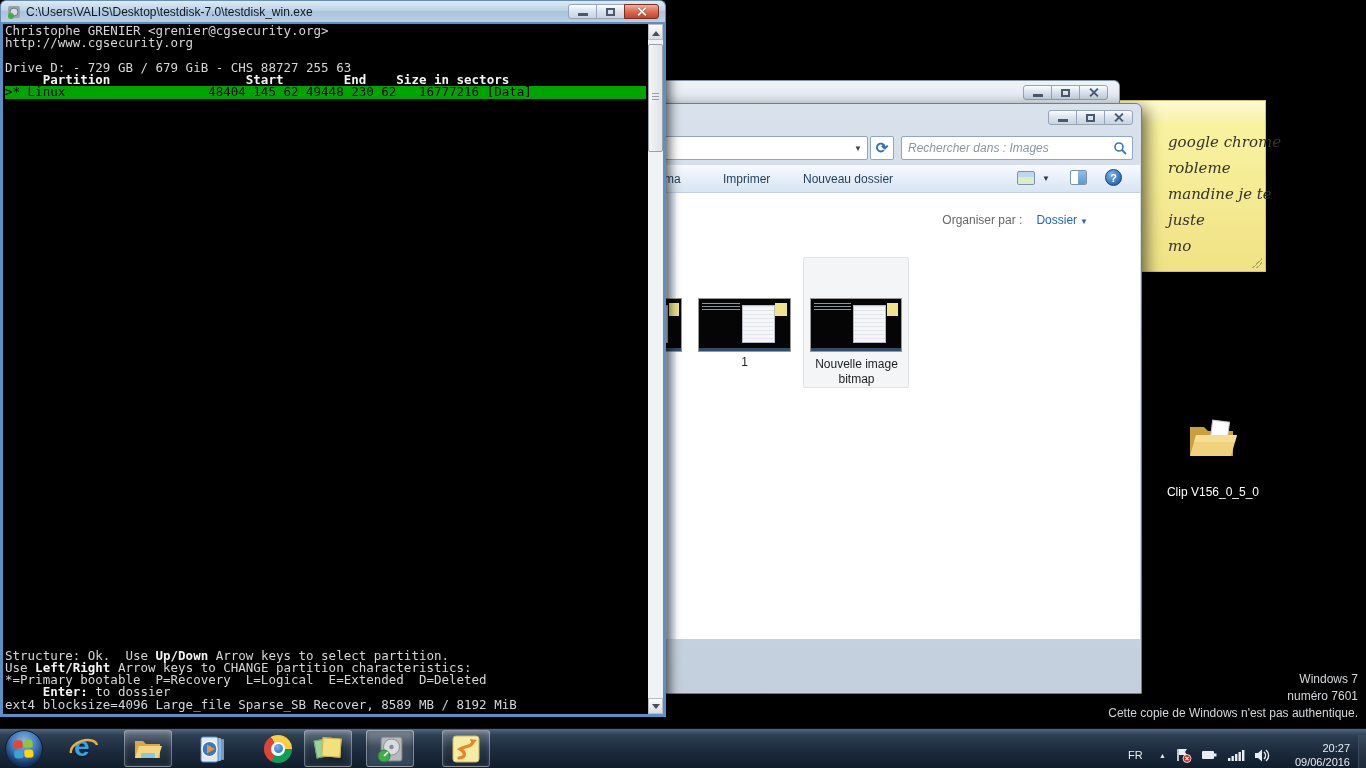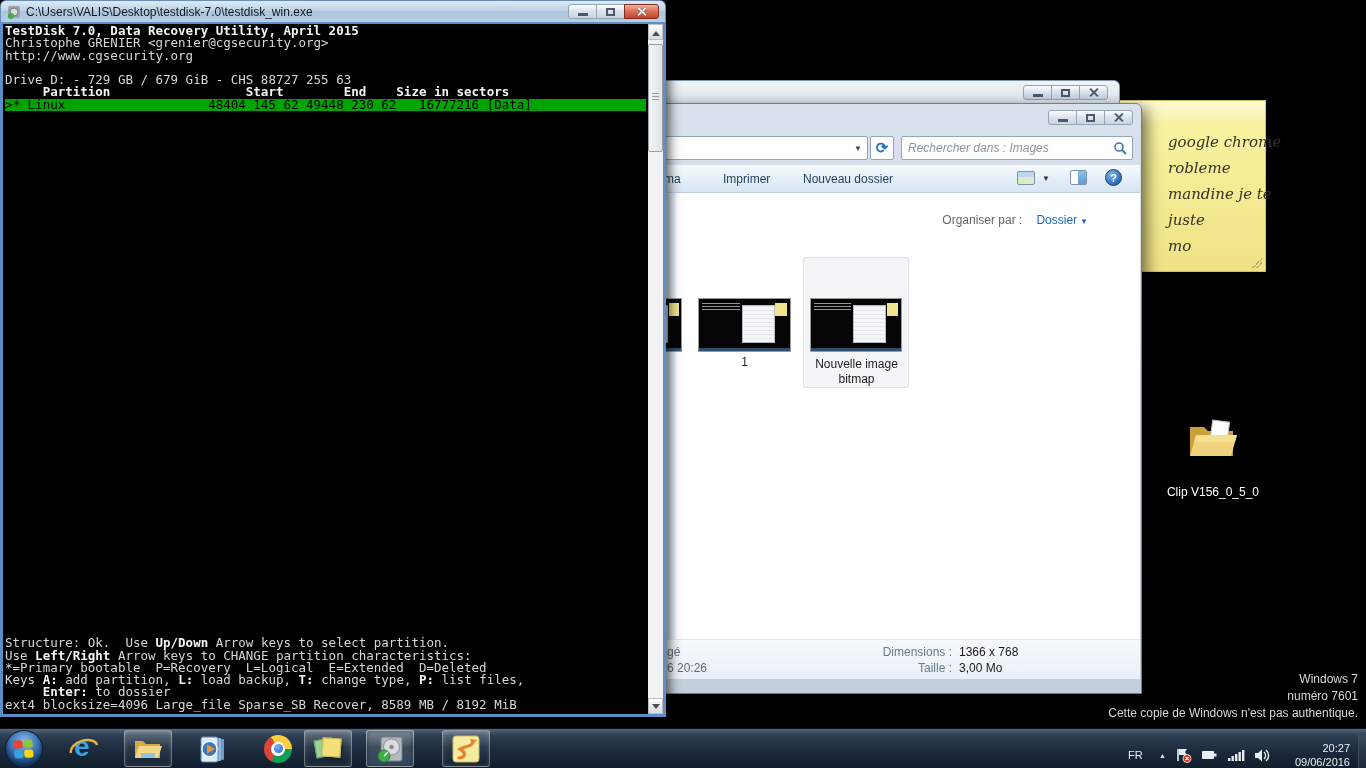--- a/index.html
+++ b/index.html
@@ -297,28 +297,20 @@
     <div class="mini mini2">
       <div class="mt"></div>
         <div class="md"></div>
       <div class="mn"></div>
         <div class="mb"></div>
     </div>
     <div class="flbl flbl1">1</div>
     <div class="flbl flbl2">Nouvelle image bitmap</div>
   </div>
 
-  <div class="x-details">
-    <span class="d-frag d-r1">gé</span>
-    <span class="d-frag d-r2">6 20:26</span>
-    <span class="d-lab d-r1">Dimensions :</span>
-    <span class="d-val d-r1">1366 x 768</span>
-    <span class="d-lab d-r2">Taille :</span>
-    <span class="d-val d-r2">3,00 Mo</span>
-  </div>
 </div>
 
 <div class="console-win">
   <div class="c-title">
     <svg class="c-ico" viewBox="0 0 14 14">
       <rect x="1" y="1" width="12" height="12" rx="2" fill="#9aa2aa"></rect>
       <circle cx="7" cy="7" r="4" fill="#d5dade" stroke="#70787f"></circle>
       <circle cx="4" cy="11" r="3" fill="#3fae49"></circle>
     </svg>
     <span class="c-title-text">C:\Users\VALIS\Desktop\testdisk-7.0\testdisk_win.exe</span>
@@ -331,33 +323,31 @@
         </div>
       <div class="capbtn last closered">
           <div class="g-x white"></div>
         </div>
     </div>
   </div>
 
   <div class="c-body">
     <div class="c-text">
       <div class="c-top">
-        <div class="cline bold">TestDisk 7.0, Data Recovery Utility, April 2015</div>
         <div class="cline">Christophe GRENIER &lt;grenier@cgsecurity.org&gt;</div>
         <div class="cline">http://www.cgsecurity.org</div>
         <div class="cline"></div>
         <div class="cline">Drive D: - 729 GB / 679 GiB - CHS 88727 255 63</div>
         <div class="cline bold">     Partition                  Start        End    Size in sectors</div>
         <div class="cline row-green">&gt;* Linux                   48404 145 62 49448 230 62   16777216 [Data]</div>
       </div>
       <div class="c-bot">
         <div class="cline"><span>Structure: Ok.  Use </span><span class="b">Up/Down</span><span> Arrow keys to select partition.</span></div>
         <div class="cline"><span>Use </span><span class="b">Left/Right</span><span> Arrow keys to CHANGE partition characteristics:</span></div>
         <div class="cline">*=Primary bootable  P=Recovery  L=Logical  E=Extended  D=Deleted</div>
-        <div class="cline"><span>Keys </span><span class="b">A:</span><span> add partition, </span><span class="b">L:</span><span> load backup, </span><span class="b">T:</span><span> change type, </span><span class="b">P:</span><span> list files,</span></div>
         <div class="cline"><span>     </span><span class="b">Enter:</span><span> to dossier</span></div>
         <div class="cline">ext4 blocksize=4096 Large_file Sparse_SB Recover, 8589 MB / 8192 MiB</div>
       </div>
     </div>
     <div class="c-scroll">
       <div class="sc-btn sc-up">
           <div class="sc-tri-up"></div>
         </div>
       <div class="sc-thumb"></div>
       <div class="sc-btn sc-dn">

